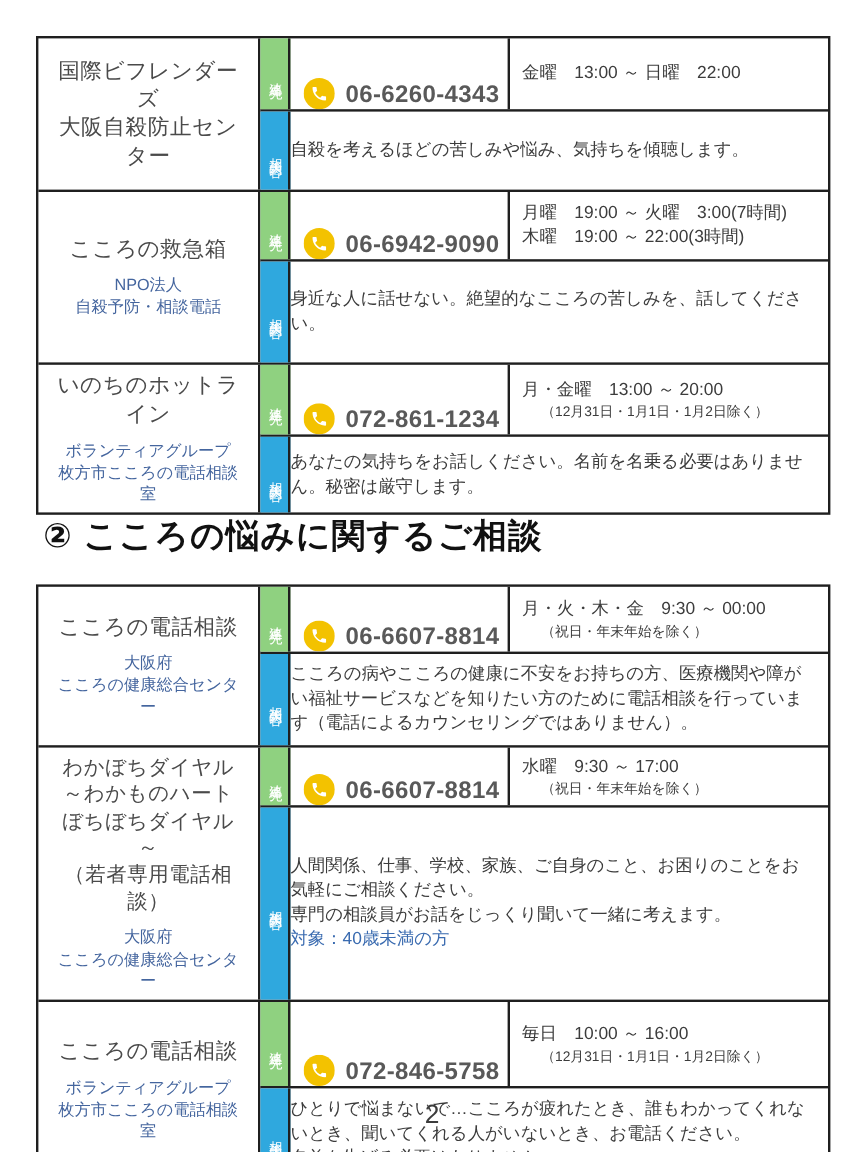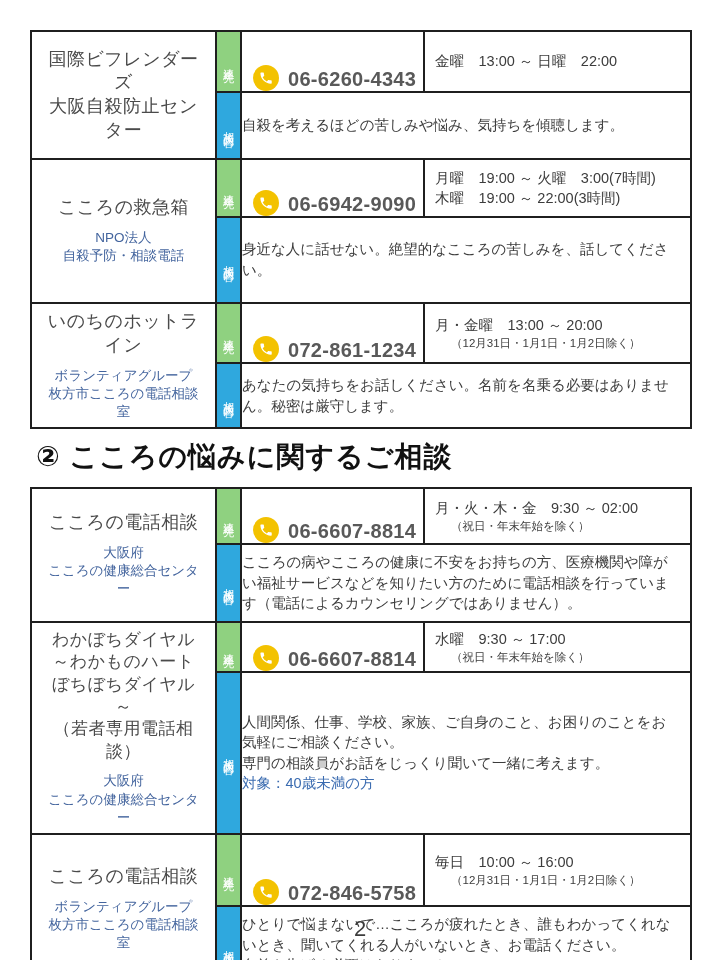--- a/index.html
+++ b/index.html
@@ -40,21 +40,21 @@
   .sched-cell { flex:1; display:flex; flex-direction:column; justify-content:center; padding:4px 4px 4px 10px; }
   .sched-main { font-size:14.5px; color:#3c3c3c; white-space:pre-line; line-height:1.4; }
   .sched-note { font-size:11.5px; color:#3c3c3c; padding-left:16px; margin-top:1px; }
   .sched-note:empty { display:none; }
 
   .content-cell { flex:1; display:flex; flex-direction:column; justify-content:center; padding:7px 10px 7px 0; }
   .content-text { font-size:14.5px; color:#3c3c3c; white-space:pre-line; line-height:1.42; }
   .content-highlight { font-size:14.5px; color:#3A6BB0; line-height:1.42; }
   .content-highlight:empty { display:none; }
 
-  .heading { position:absolute; left:36px; top:438px; font-size:28px; font-weight:bold; color:#111111; letter-spacing:1px; }
+  .heading { position:absolute; left:36px; top:428px; font-size:28px; font-weight:bold; color:#111111; letter-spacing:1px; }
 
   .pagenum { position:absolute; left:0; top:916px; width:100%; text-align:center; font-size:22px; color:#3c3c3c; }
 
   
   .t1r1 { min-height:126px; } .t1r1 .subrow.top { height:61px; }
   .t1r2 { min-height:144px; } .t1r2 .subrow.top { height:58px; }
   .t1r3 { min-height:121px; } .t1r3 .subrow.top { height:60px; }
   .t2r1 { min-height:131px; } .t2r1 .subrow.top { height:56px; }
   .t2r2 { min-height:146px; } .t2r2 .subrow.top { height:50px; }
   .t2r2 .svc-name { font-size:17px; }
@@ -177,21 +177,21 @@
         <div class="subrow top">
           <div class="vlabel green">連絡先</div>
           <div class="phone-cell">
             <svg class="phone-icon" viewBox="0 0 24 24">
                 <circle cx="12" cy="12" r="12" fill="#F3C200"></circle>
                 <path transform="translate(5.1,5.1) scale(0.58)" fill="#ffffff" d="M6.62 10.79c1.44 2.83 3.76 5.14 6.59 6.59l2.2-2.2c.27-.27.67-.36 1.02-.24 1.12.37 2.33.57 3.57.57.55 0 1 .45 1 1V20c0 .55-.45 1-1 1-9.39 0-17-7.61-17-17 0-.55.45-1 1-1h3.5c.55 0 1 .45 1 1 0 1.25.2 2.45.57 3.57.11.35.03.74-.25 1.02l-2.2 2.2z"></path>
               </svg>
             <span class="phone-num">06-6607-8814</span>
           </div>
           <div class="sched-cell">
-            <div class="sched-main">月・火・木・金　9:30 ～ 02:00</div>
+            <div class="sched-main">月・火・木・金　9:30 ～ 00:00</div>
             <div class="sched-note">（祝日・年末年始を除く）</div>
           </div>
         </div>
         <div class="subrow bottom">
           <div class="vlabel blue">相談内容</div>
           <div class="content-cell">
             <div class="content-text">こころの病やこころの健康に不安をお持ちの方、医療機関や障がい福祉サービスなどを知りたい方のために電話相談を行っています（電話によるカウンセリングではありません）。</div>
 
           </div>
         </div>

